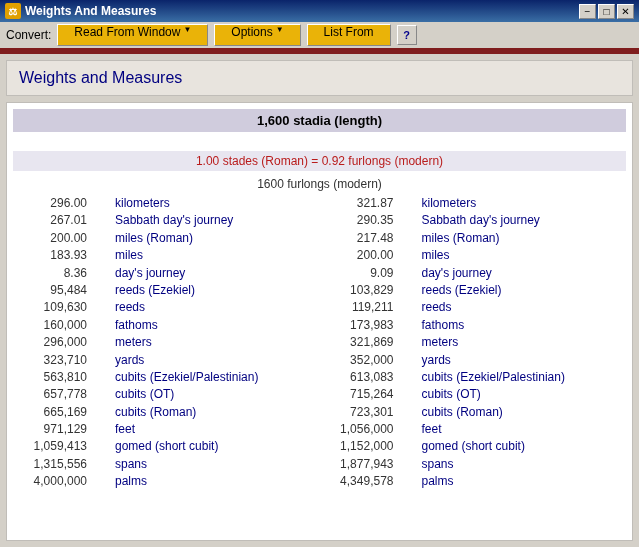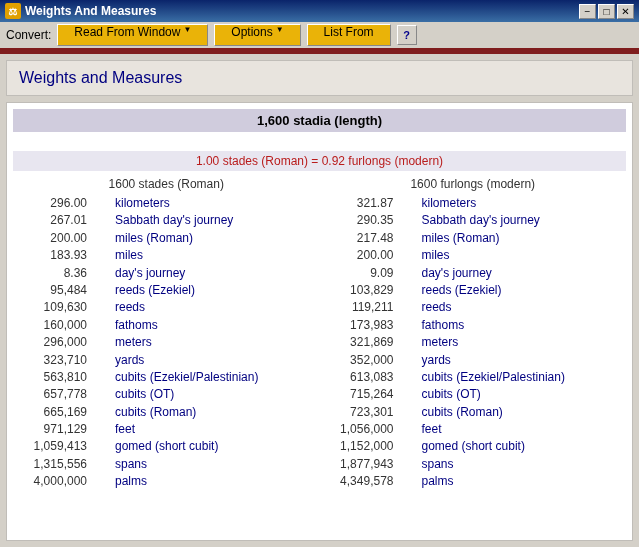--- a/index.html
+++ b/index.html
@@ -238,21 +238,20 @@
 </div>
 
 <div class="content-area">
   <div class="page-title-bar">Weights and Measures</div>
 
   <div class="results-panel">
     <div class="results-header-main">1,600 stadia (length)</div>
     <div class="results-header-sub">1.00 stades (Roman) = 0.92 furlongs (modern)</div>
 
     <div class="columns-header">
-      <div class="col-left-header">1600 stades (Roman)</div>
       <div class="col-right-header">1600 furlongs (modern)</div>
     </div>
 
     <div class="data-rows" id="data-rows-container">
     <div class="data-row">
       <div class="data-col">
         <span class="num-val">296.00</span>
         <span class="unit-label">kilometers</span>
       </div>
       <div class="data-col">

